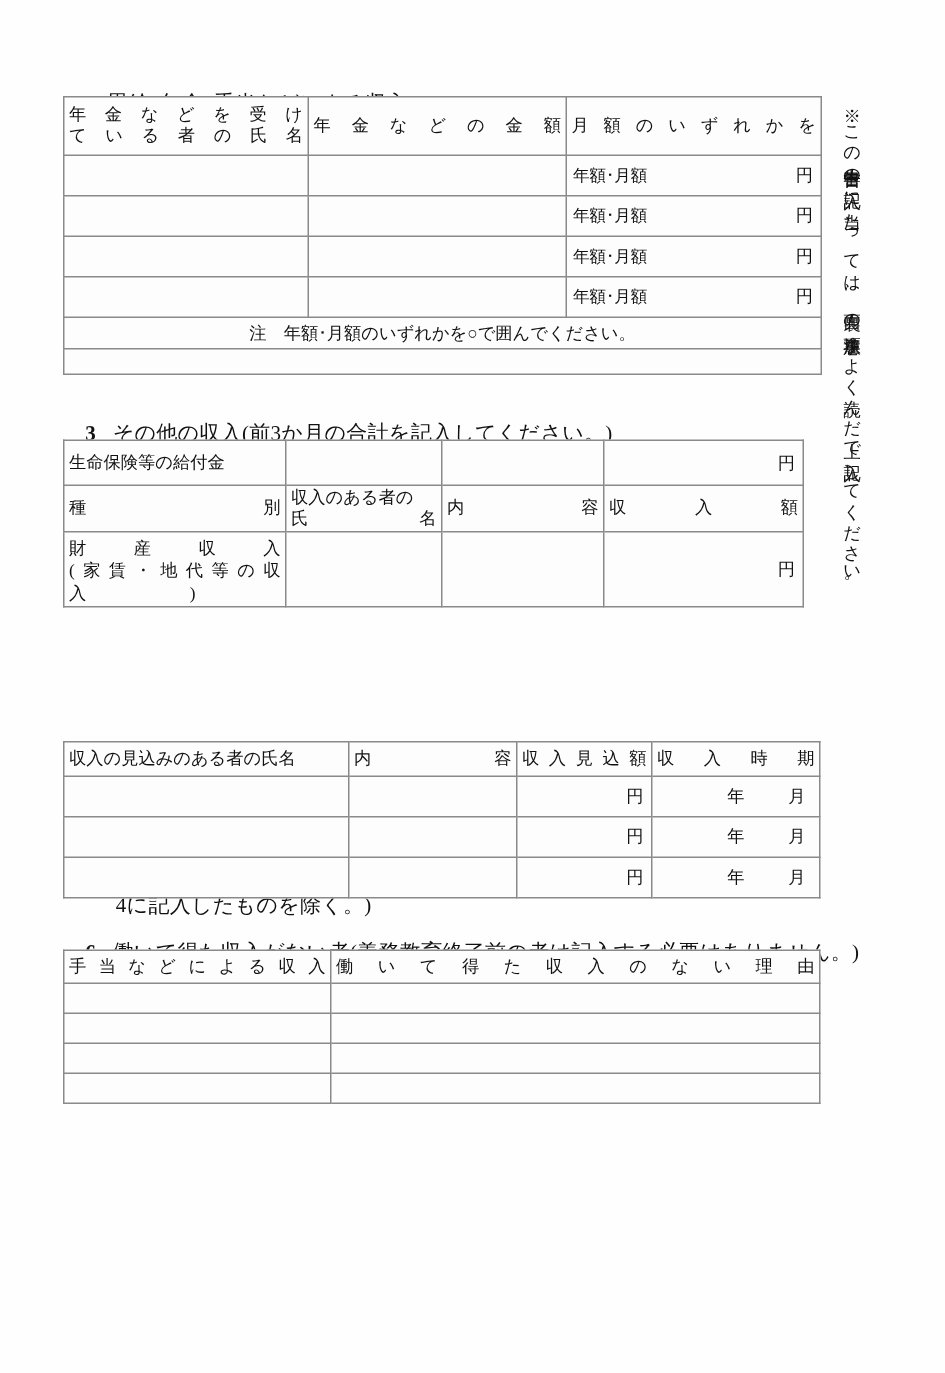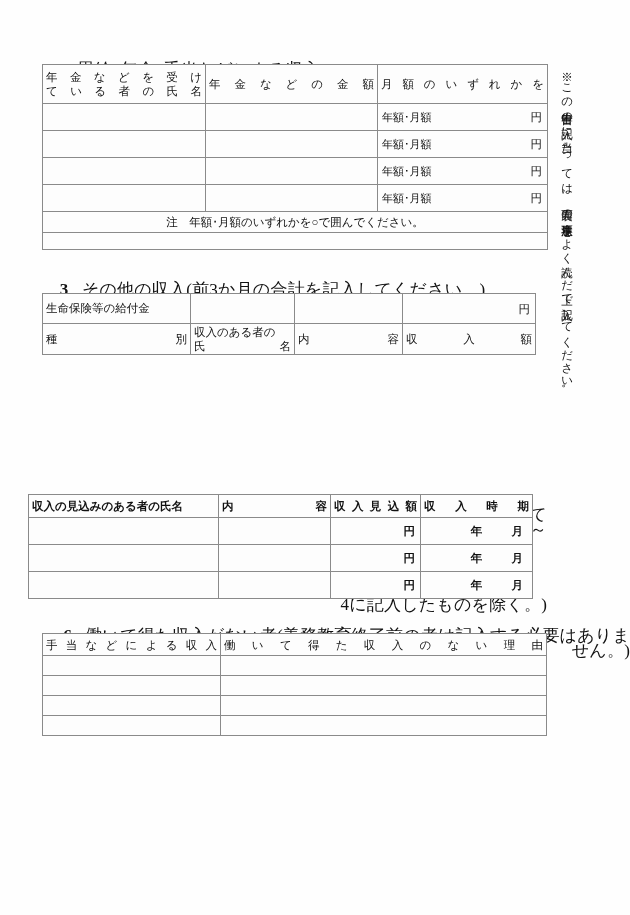--- a/index.html
+++ b/index.html
@@ -18,26 +18,25 @@
   .page {
     position: absolute;
     left: 0; top: 0;
     width: 630px;
     height: 915px;
     background: #fefefe;
   }
 
   
   .sec-head {
-    font-size: 17px;
+    font-size: 14px;
     line-height: 15px;
     letter-spacing: 0.2px;
     white-space: pre-wrap;
     color: #111;
-    text-align: right;
   }
   .sec-num {
     font-weight: 700;
     font-family: "Liberation Serif", serif;
   }
 
   
   table.form {
     border-collapse: collapse;
     table-layout: fixed;
@@ -118,21 +117,21 @@
     color: #111;
     white-space: nowrap;
   }
 
   
   #sec2-head { position: absolute; left: 42px; top: 47px; }
   #tbl2      { position: absolute; left: 42px; top: 64px; }
   #sec3-head { position: absolute; left: 42px; top: 267px; }
   #tbl3      { position: absolute; left: 42px; top: 293px; }
   #sec5-head { position: absolute; left: 42px; top: 462px; width: 505px; }
-  #tbl5      { position: absolute; left: 28px; top: 494px; font-weight: bold; }
+  #tbl5      { position: absolute; left: 42px; top: 494px; }
   #sec6-head { position: absolute; left: 42px; top: 613px; }
   #tbl6      { position: absolute; left: 42px; top: 633px; }
   #vnote     { left: 561px; top: 64px; }
 </style>
 </head>
 <body>
 
 <div class="page">
 
   <div id="sec2-head" class="sec-head">
@@ -236,20 +235,32 @@
           <span class="spread">氏名</span>
         </td>
         <td class="hdr">
           <span class="spread">内容</span>
         </td>
         <td class="hdr">
           <span class="spread">収入額</span>
         </td>
       </tr>
 
+      <tr>
+        <td style="height:48px; padding-top:1px;">
+          <span class="spread">財産収入</span>
+          <span class="spread">(家賃・地代等の収</span>
+          <span class="plain">入　　　　　　)</span>
+        </td>
+        <td><span></span></td>
+        <td><span></span></td>
+        <td class="amt-cell">
+          <span class="amt-yen">円</span>
+        </td>
+      </tr>
 
     </tbody>
   </table>
 
   <div id="sec5-head" class="sec-head">
     <div>
       <span class="sec-num">5</span><span>&nbsp;&nbsp;&nbsp;</span><span>その他将来において見込みのある収入(現時点で判明しているもので、上記1～</span>
     </div>
     <div style="padding-left:13px">
       <span>4に記入したものを除く。)</span>

